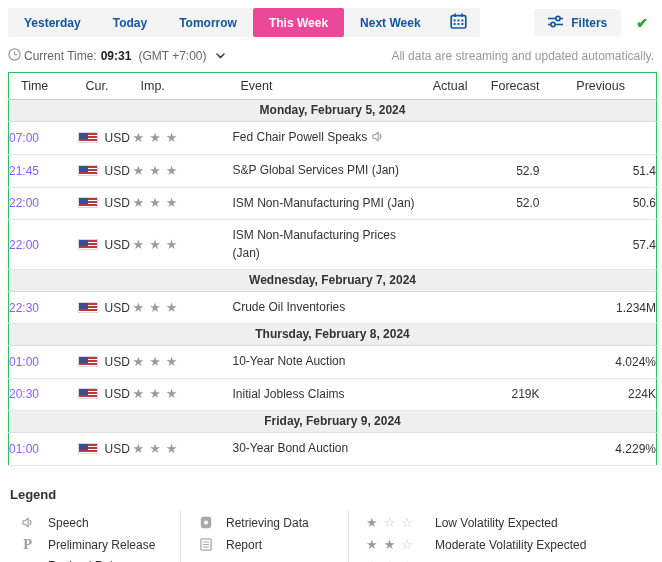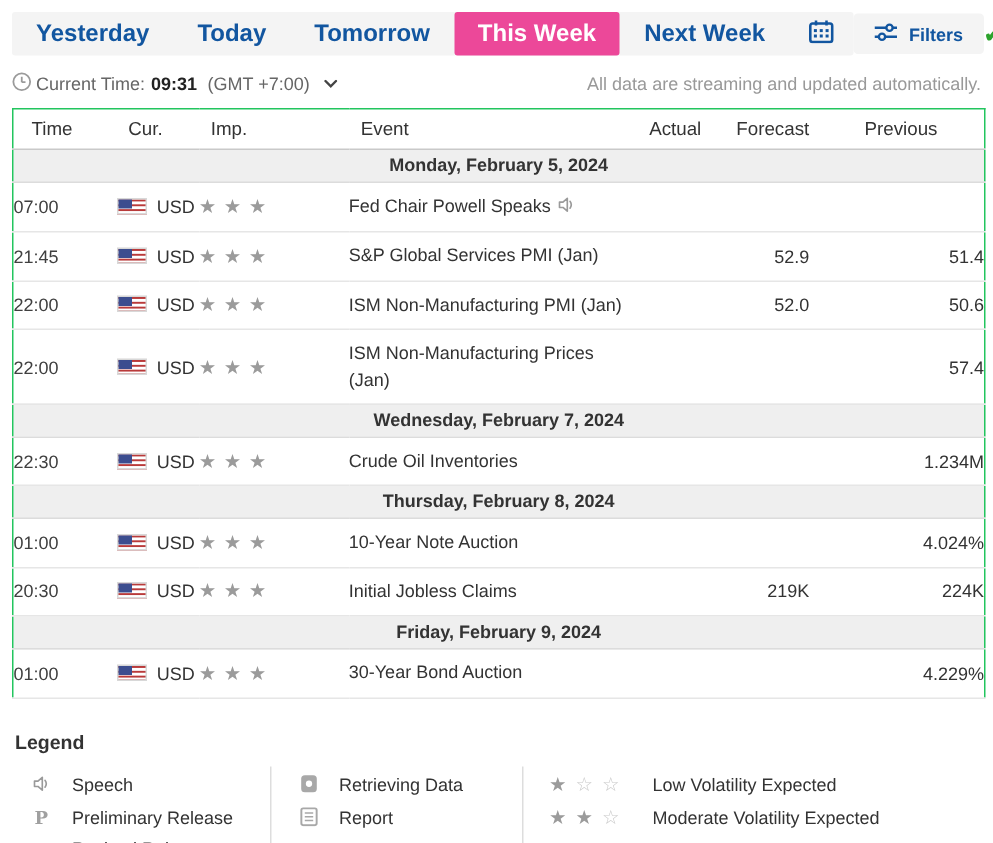--- a/index.html
+++ b/index.html
@@ -13,29 +13,29 @@
   .page { padding: 8px 6px 0 8px; }
 
   
   .toolbar { display: flex; justify-content: space-between; align-items: center; }
   .tabbar {
     display: inline-flex; align-items: stretch;
     background: #f4f4f4; border-radius: 2px; height: 29px;
   }
   .tab {
     border: none; background: transparent; color: #1256A0;
-    font-family: inherit; font-size: 16px; font-weight: 700;
+    font-family: inherit; font-size: 12px; font-weight: 700;
     padding: 0 16px; cursor: pointer; white-space: nowrap;
   }
   .tab.active { background: #ec4899; color: #fff; border-radius: 2px; }
   .cal-btn {
     background: transparent; border: none; padding: 0 13px;
     display: flex; align-items: center; cursor: pointer;
   }
-  .toolbar-right { display: flex; align-items: center; padding-right: 8px; }
+  .toolbar-right { display: flex; align-items: center; gap: 15px; padding-right: 8px; }
   .filters-btn {
     display: inline-flex; align-items: center; gap: 8px;
     background: #f4f4f4; border: none; border-radius: 3px;
     height: 27px; padding: 0 14px; cursor: pointer;
     color: #1256A0; font-family: inherit; font-size: 12px; font-weight: 700;
   }
   .check-icon { color: #2DA32D; font-size: 14px; font-weight: bold; line-height: 1; cursor: pointer; }
 
   
   .status-row { display: flex; justify-content: space-between; align-items: center; margin: 11px 2px 8px 0; gap: 24px; }
@@ -60,21 +60,21 @@
   th.h-event{ padding-left: 8px; }
   th.h-num  { text-align: right; }
   th.h-prev { padding-right: 31px; }
 
   tr.day-row td {
     background: #efefef; text-align: center; font-weight: 700;
     padding: 3px 0 4px; font-size: 12px; color: #333;
     border-top: 1px solid #c6c6c6; border-bottom: 1px solid #dcdcdc;
   }
   tr.event-row td { border-bottom: 1px solid #e6e6e6; padding: 7px 0; vertical-align: middle; }
-  td.c-time { padding-left: 12px; color: #404040; }
+  td.c-time { padding-left: 12px; color: #8b5cf6; }
   td.c-cur { padding-left: 4px; white-space: nowrap; }
   .flag {
     display: inline-block; width: 20px; height: 11px; vertical-align: -1px;
     margin-right: 7px; border: 1px solid #d8d8d8; position: relative;
     background: repeating-linear-gradient(180deg, #b93a3a 0 1.6px, #fff 1.6px 3.2px);
   }
   .flag::after {
     content: ""; position: absolute; left: 0; top: 0; width: 9px; height: 6px;
     background: #3c4d8f;
   }

